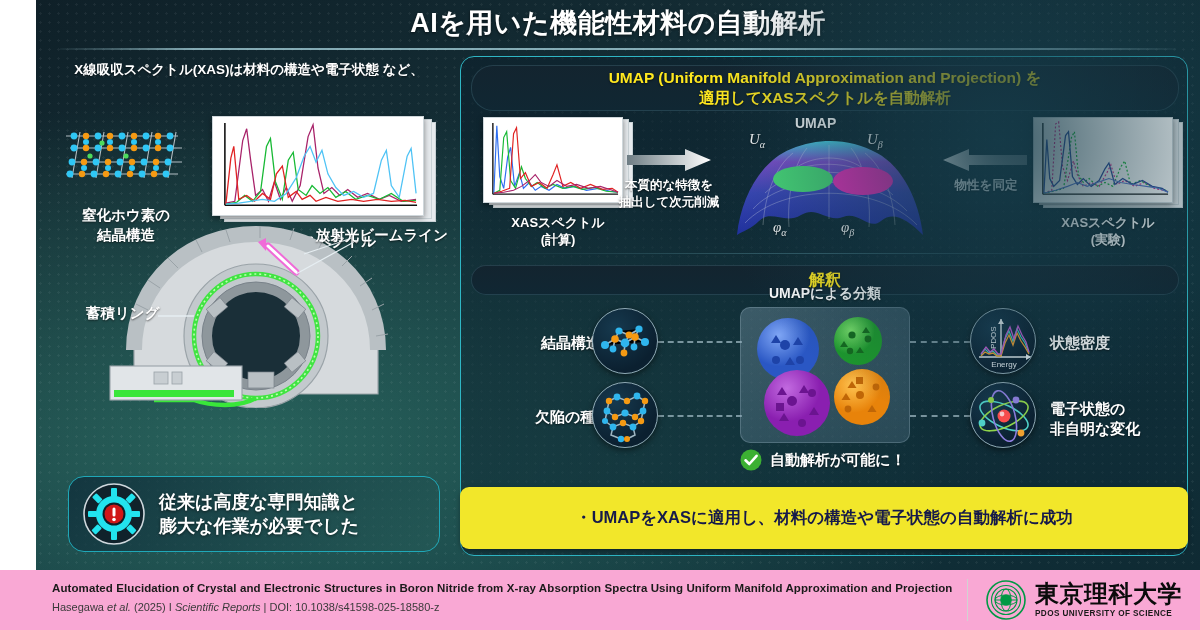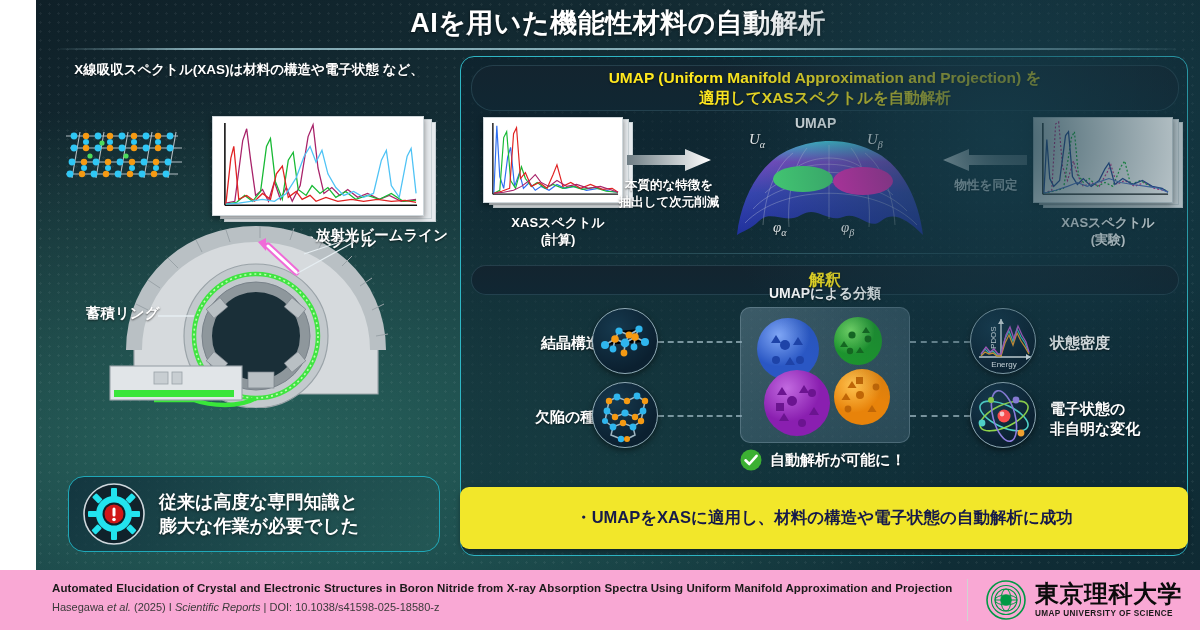--- a/index.html
+++ b/index.html
@@ -277,20 +277,24 @@
                 <circle cx="74" cy="56" r="3.2"></circle>
                 <circle cx="98" cy="56" r="3.2"></circle>
             </g>
             <g fill="#4ddb5c">
               <circle cx="46" cy="25" r="2.6"></circle>
                 <circle cx="70" cy="38" r="2.6"></circle>
                 <circle cx="34" cy="38" r="2.6"></circle>
             </g>
           </g>
         </svg>
+        <div class="bn-caption">
+          <div>窒化ホウ素の</div>
+          <div>結晶構造</div>
+        </div>
       </div>
 
       <div class="spec-left">
         <div class="plot-stack" style="height:108px;">
           <div class="sheet" style="left:12px; top:6px; width:212px; height:100px;"></div>
           <div class="sheet" style="left:8px; top:3px; width:212px; height:100px;"></div>
           <div class="plot-card" style="position:absolute; left:0; top:0; width:212px; height:100px;">
             <svg viewBox="0 0 212 100" preserveAspectRatio="none">
               <line x1="12" y1="6" x2="12" y2="90" stroke="#111" stroke-width="1.6"></line>
               <line x1="12" y1="90" x2="206" y2="90" stroke="#111" stroke-width="1.6"></line>
@@ -676,17 +680,17 @@
         <circle cx="20" cy="20" r="19" fill="none" stroke="#009944" stroke-width="1.6"></circle>
         <circle cx="20" cy="20" r="14.5" fill="none" stroke="#009944" stroke-width="1.1"></circle>
         <circle cx="20" cy="20" r="11" fill="none" stroke="#009944" stroke-width="1.1"></circle>
         <ellipse cx="20" cy="20" rx="5" ry="11" fill="none" stroke="#009944" stroke-width="1"></ellipse>
         <ellipse cx="20" cy="20" rx="11" ry="5" fill="none" stroke="#009944" stroke-width="1"></ellipse>
         <line x1="9" y1="20" x2="31" y2="20" stroke="#009944" stroke-width="1"></line>
         <circle cx="20" cy="20" r="5.5" fill="#009944"></circle>
       </svg>
       <div>
         <div class="logo-jp">東京理科大学</div>
-        <div class="logo-en">UMAP UNIVERSITY OF SCIENCE</div>
+        <div class="logo-en">PDOS UNIVERSITY OF SCIENCE</div>
       </div>
     </div>
   </div>
 </div>
 
 </body></html>

